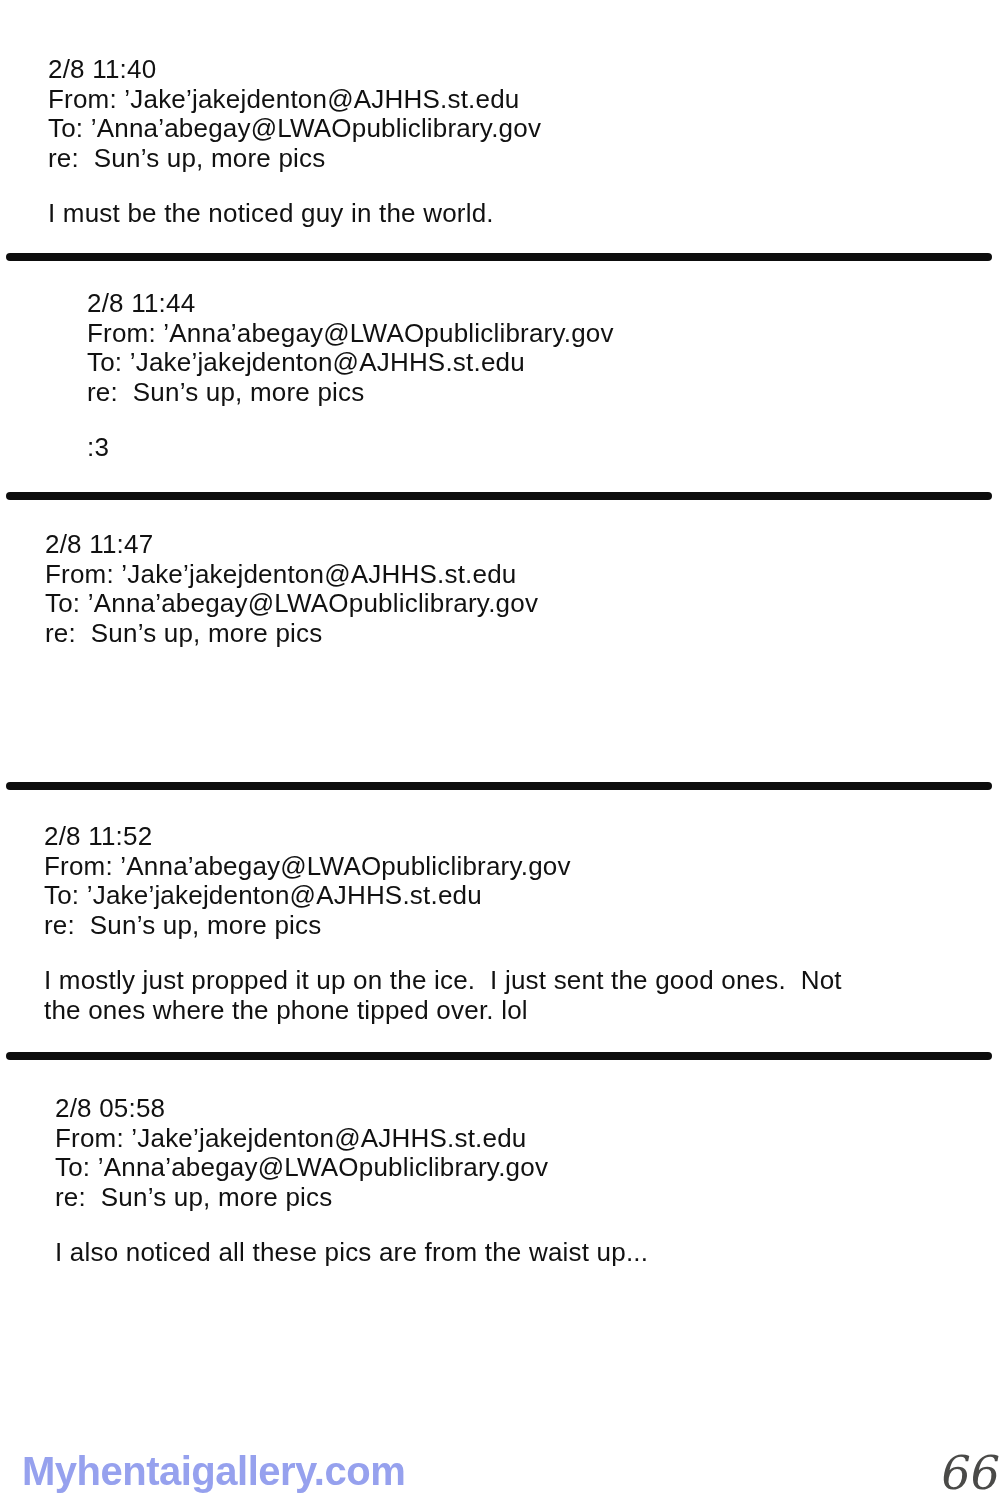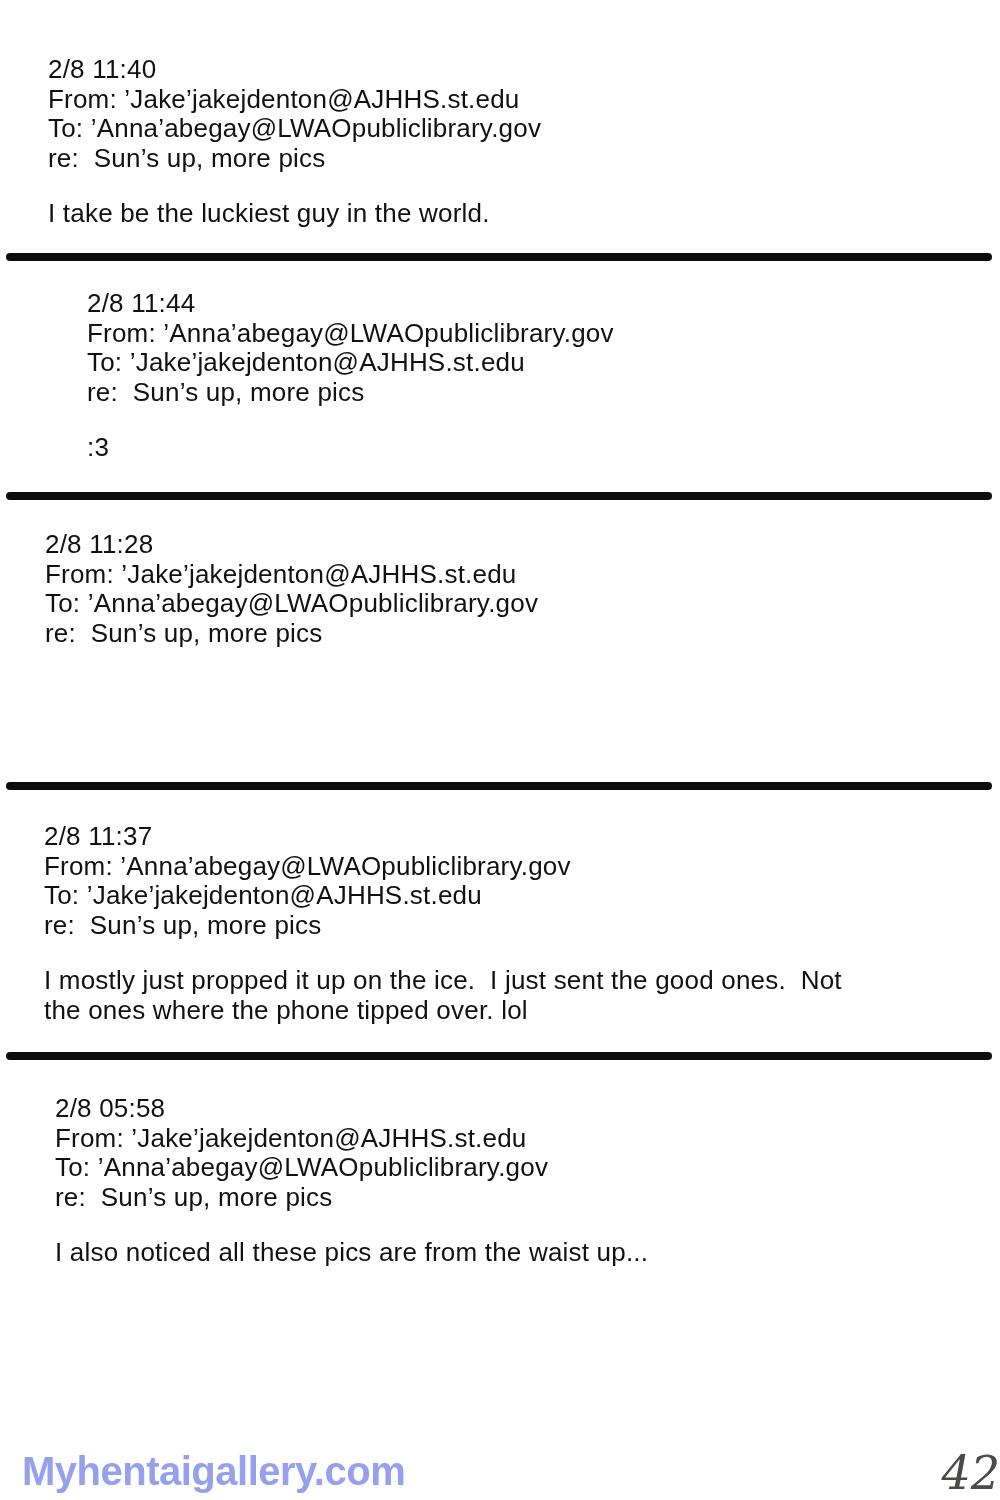--- a/index.html
+++ b/index.html
@@ -71,57 +71,57 @@
   }
 </style>
 </head>
 <body>
 
 <div class="email-block" id="email-1">
   <div class="hline">2/8 11:40</div>
   <div class="hline">From: ’Jake’jakejdenton@AJHHS.st.edu</div>
   <div class="hline">To: ’Anna’abegay@LWAOpubliclibrary.gov</div>
   <div class="hline">re:  Sun’s up, more pics</div>
-  <div class="email-body">I take be the luckiest guy in the world.</div>
+  <div class="email-body">I must be the noticed guy in the world.</div>
 </div>
 
 <div class="divider" id="divider-1"></div>
 
 <div class="email-block" id="email-2">
   <div class="hline">2/8 11:44</div>
   <div class="hline">From: ’Anna’abegay@LWAOpubliclibrary.gov</div>
   <div class="hline">To: ’Jake’jakejdenton@AJHHS.st.edu</div>
   <div class="hline">re:  Sun’s up, more pics</div>
   <div class="email-body">:3</div>
 </div>
 
 <div class="divider" id="divider-2"></div>
 
 <div class="email-block" id="email-3">
-  <div class="hline">2/8 11:28</div>
+  <div class="hline">2/8 11:47</div>
   <div class="hline">From: ’Jake’jakejdenton@AJHHS.st.edu</div>
   <div class="hline">To: ’Anna’abegay@LWAOpubliclibrary.gov</div>
   <div class="hline">re:  Sun’s up, more pics</div>
 </div>
 
 <div class="divider" id="divider-3"></div>
 
 <div class="email-block" id="email-4">
-  <div class="hline">2/8 11:37</div>
+  <div class="hline">2/8 11:52</div>
   <div class="hline">From: ’Anna’abegay@LWAOpubliclibrary.gov</div>
   <div class="hline">To: ’Jake’jakejdenton@AJHHS.st.edu</div>
   <div class="hline">re:  Sun’s up, more pics</div>
   <div class="email-body">I mostly just propped it up on the ice.  I just sent the good ones.  Not
 the ones where the phone tipped over. lol</div>
 </div>
 
 <div class="divider" id="divider-4"></div>
 
 <div class="email-block" id="email-5">
   <div class="hline">2/8 05:58</div>
   <div class="hline">From: ’Jake’jakejdenton@AJHHS.st.edu</div>
   <div class="hline">To: ’Anna’abegay@LWAOpubliclibrary.gov</div>
   <div class="hline">re:  Sun’s up, more pics</div>
   <div class="email-body">I also noticed all these pics are from the waist up...</div>
 </div>
 
 <div class="watermark">Myhentaigallery.com</div>
-<div class="page-number">42</div>
+<div class="page-number">66</div>
 
 </body></html>

